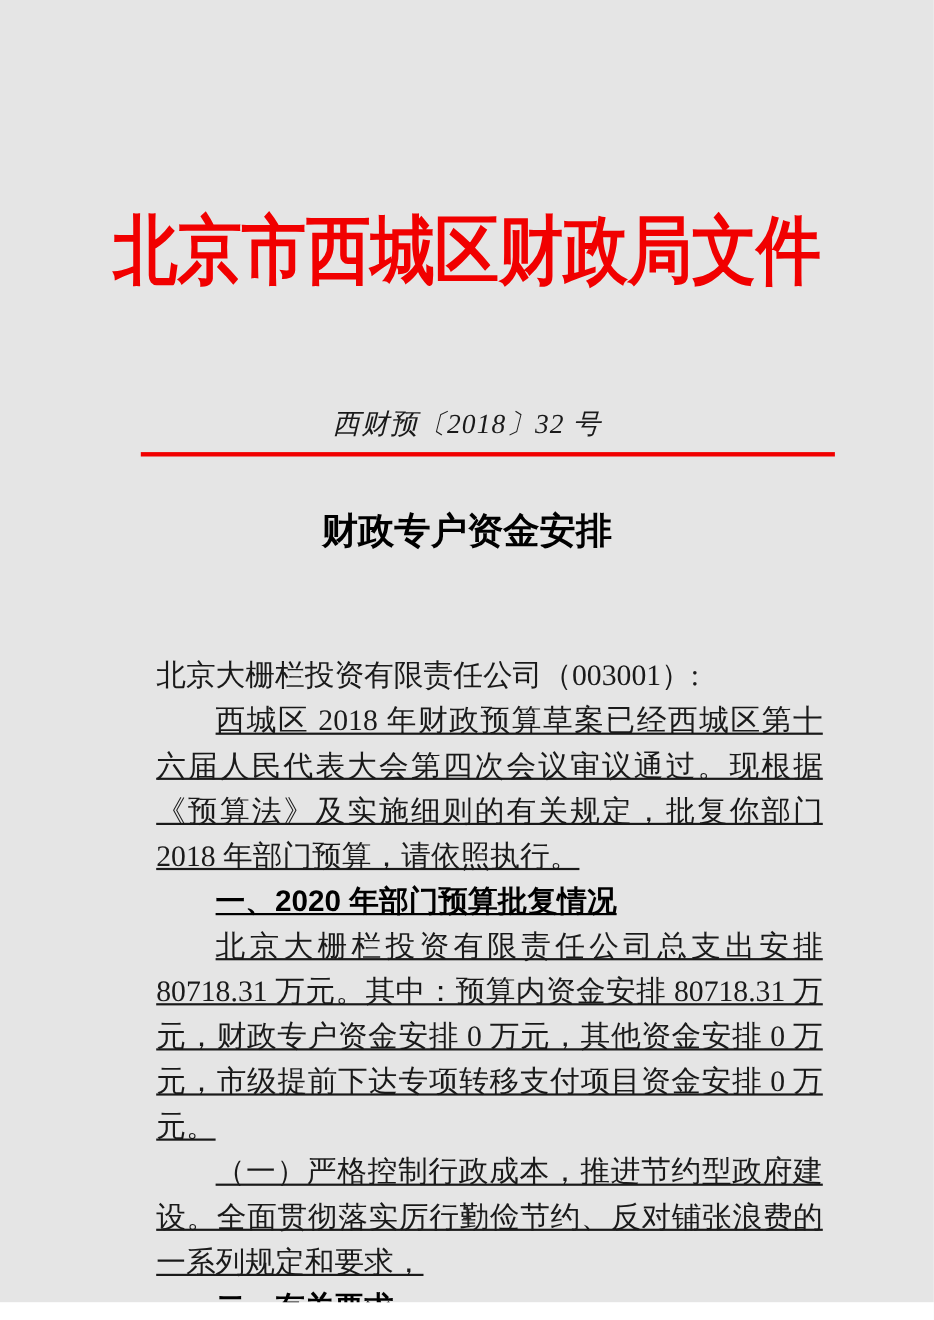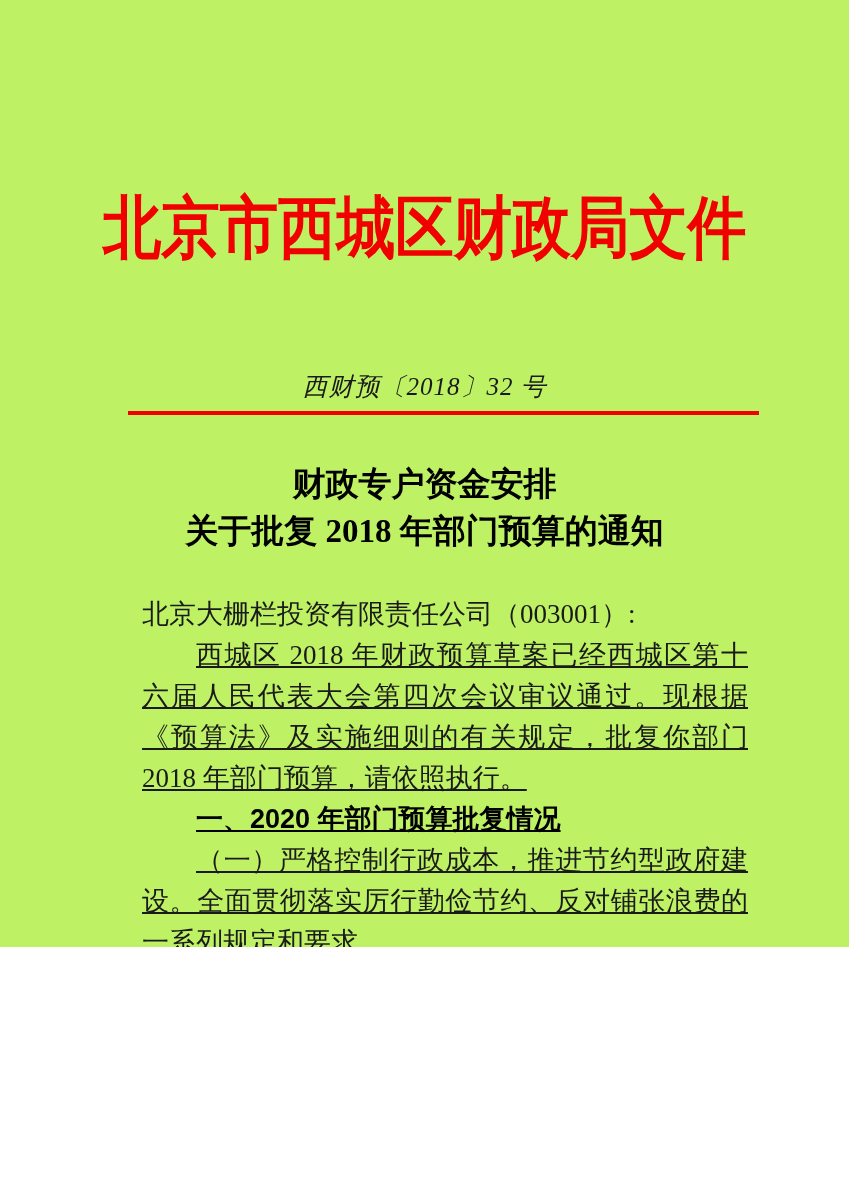--- a/index.html
+++ b/index.html
@@ -3,22 +3,22 @@
 <meta charset="utf-8">
 <style>
   html, body {
     margin: 0;
     padding: 0;
     background: #ffffff;
   }
   .page {
     position: relative;
     width: 849px;
-    height: 947px;
-    background: #bef264;
+    height: 1184px;
+    background: #e5e5e5;
     overflow: hidden;
     font-family: "Liberation Serif", "DejaVu Serif", serif;
     color: #111111;
   }
   
   .agency-title {
     position: absolute;
     top: 186px;
     left: 0;
     width: 849px;
@@ -108,26 +108,26 @@
 <div class="page">
 
   <div class="agency-title red-accent" style="color: rgb(241, 0, 0);">北京市西城区财政局文件</div>
 
   <div class="doc-number">西财预〔2018〕32 号</div>
 
   <div class="red-line red-accent-bg" style="background-color: rgb(241, 0, 0);"></div>
 
   <div class="notice-title">
     <div>财政专户资金安排</div>
-    <div>关于批复 2018 年部门预算的通知</div>
   </div>
 
   <div class="doc-body">
       <p class="">北京大栅栏投资有限责任公司（003001）:</p>
       <p class="indent ">西城区 2018 年财政预算草案已经西城区第十六届人民代表大会第四次会议审议通过。现根据《预算法》及实施细则的有关规定，批复你部门 2018 年部门预算，请依照执行。</p>
       <p class="indent heading">一、2020 年部门预算批复情况</p>
+      <p class="indent ">北京大栅栏投资有限责任公司总支出安排 80718.31 万元。其中：预算内资金安排 80718.31 万元，财政专户资金安排 0 万元，其他资金安排 0 万元，市级提前下达专项转移支付项目资金安排 0 万元。</p>
       <p class="indent ">（一）严格控制行政成本，推进节约型政府建设。全面贯彻落实厉行勤俭节约、反对铺张浪费的一系列规定和要求，</p>
       <p class="indent heading">二、有关要求</p>
     </div>
 
   <div class="page-number">1</div>
 
 </div>
 
 </body></html>

